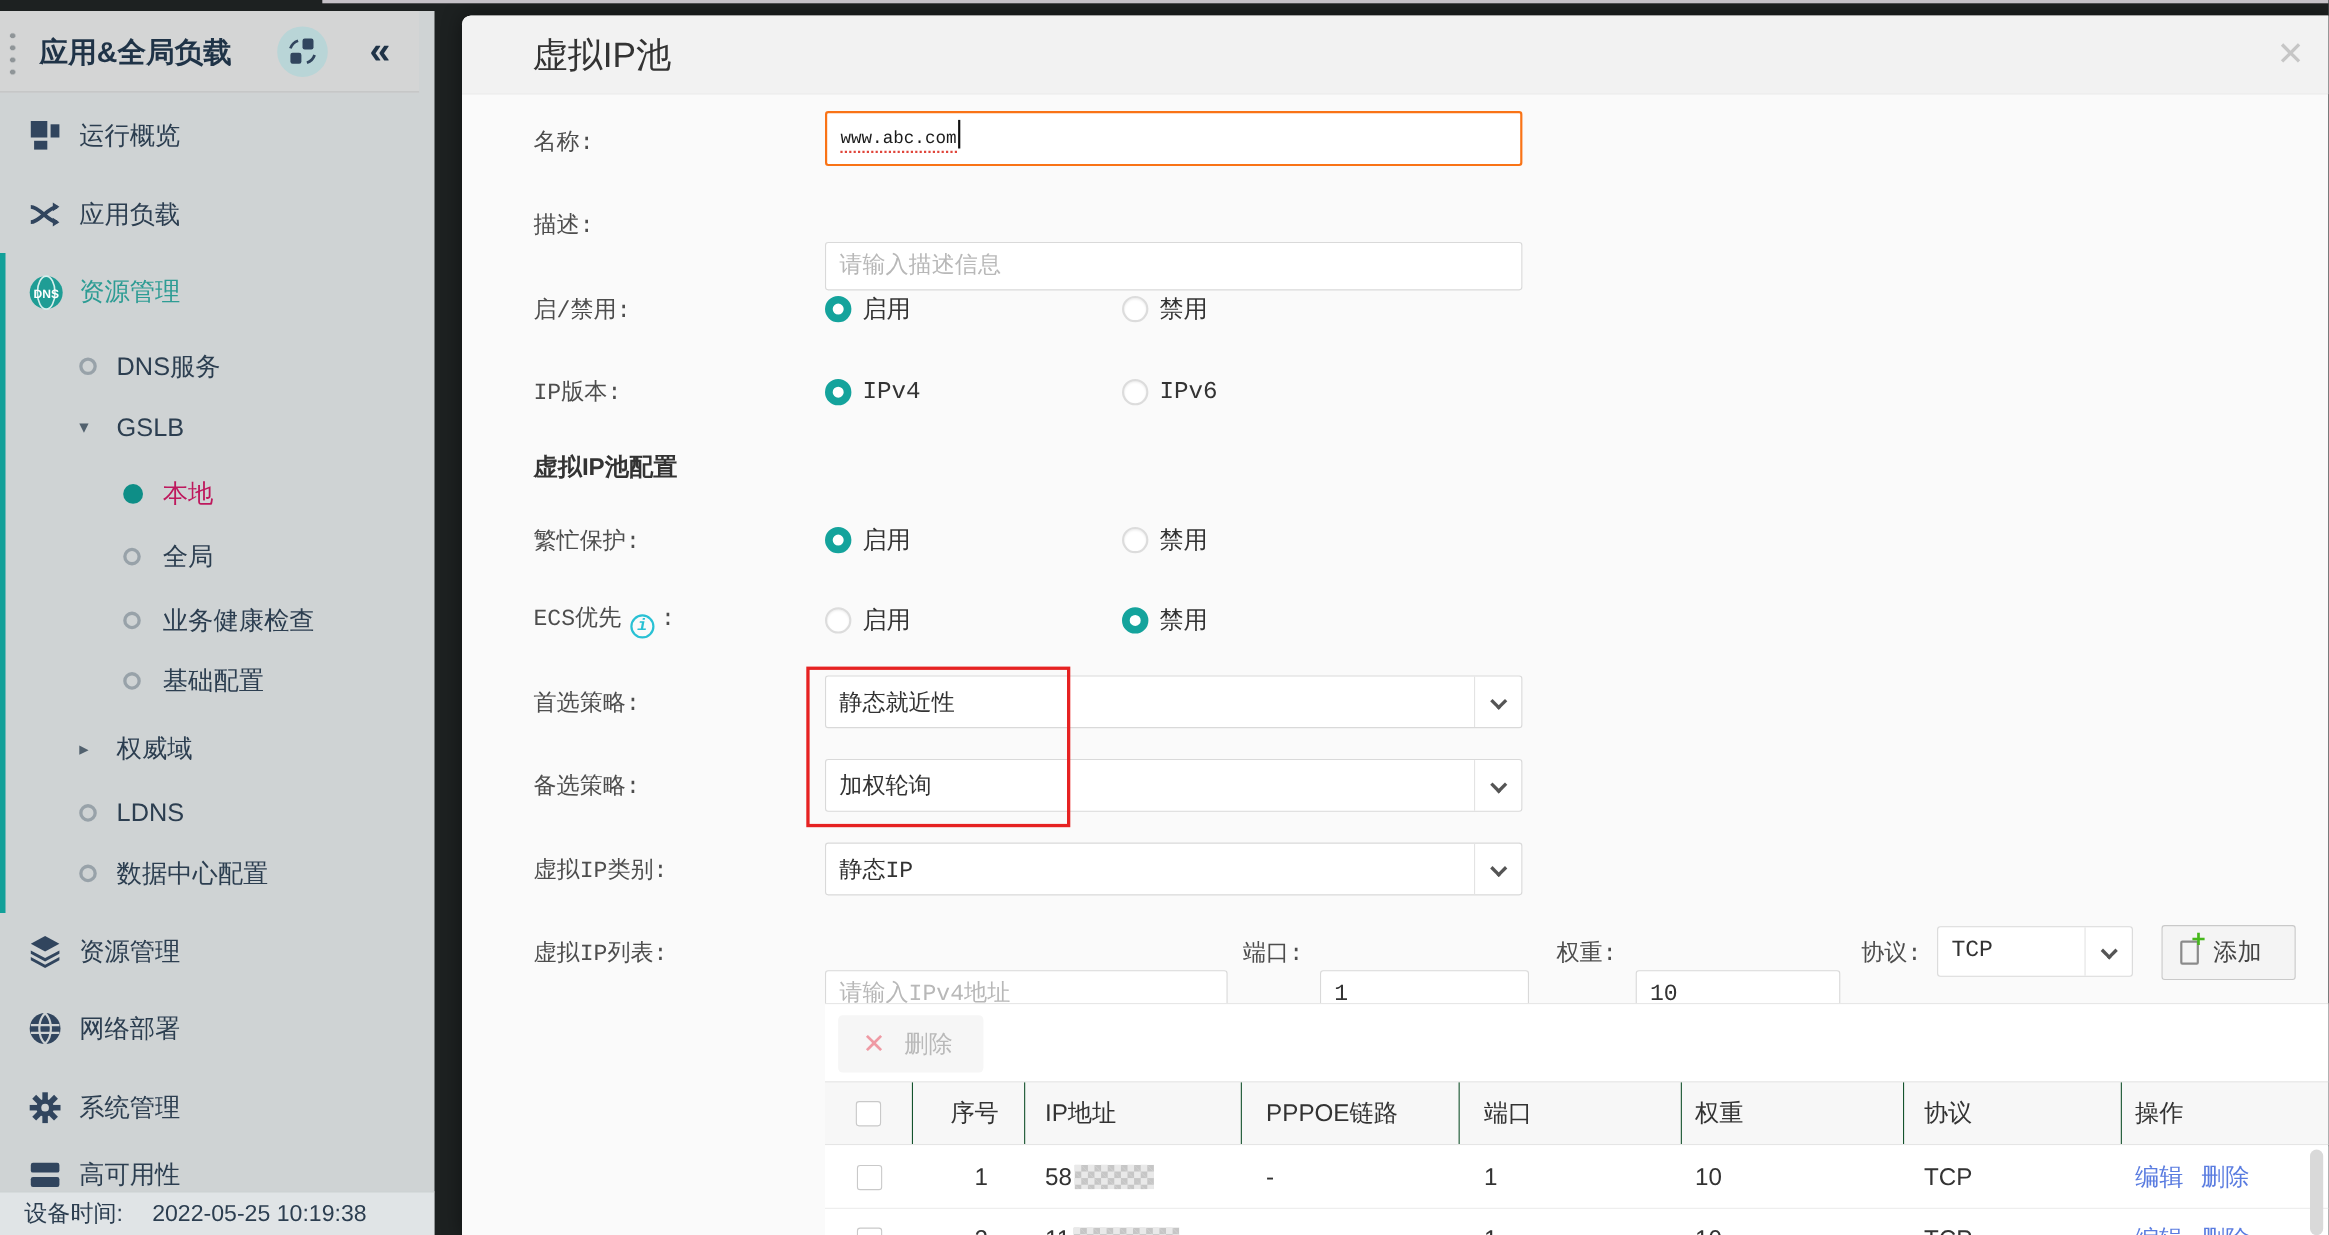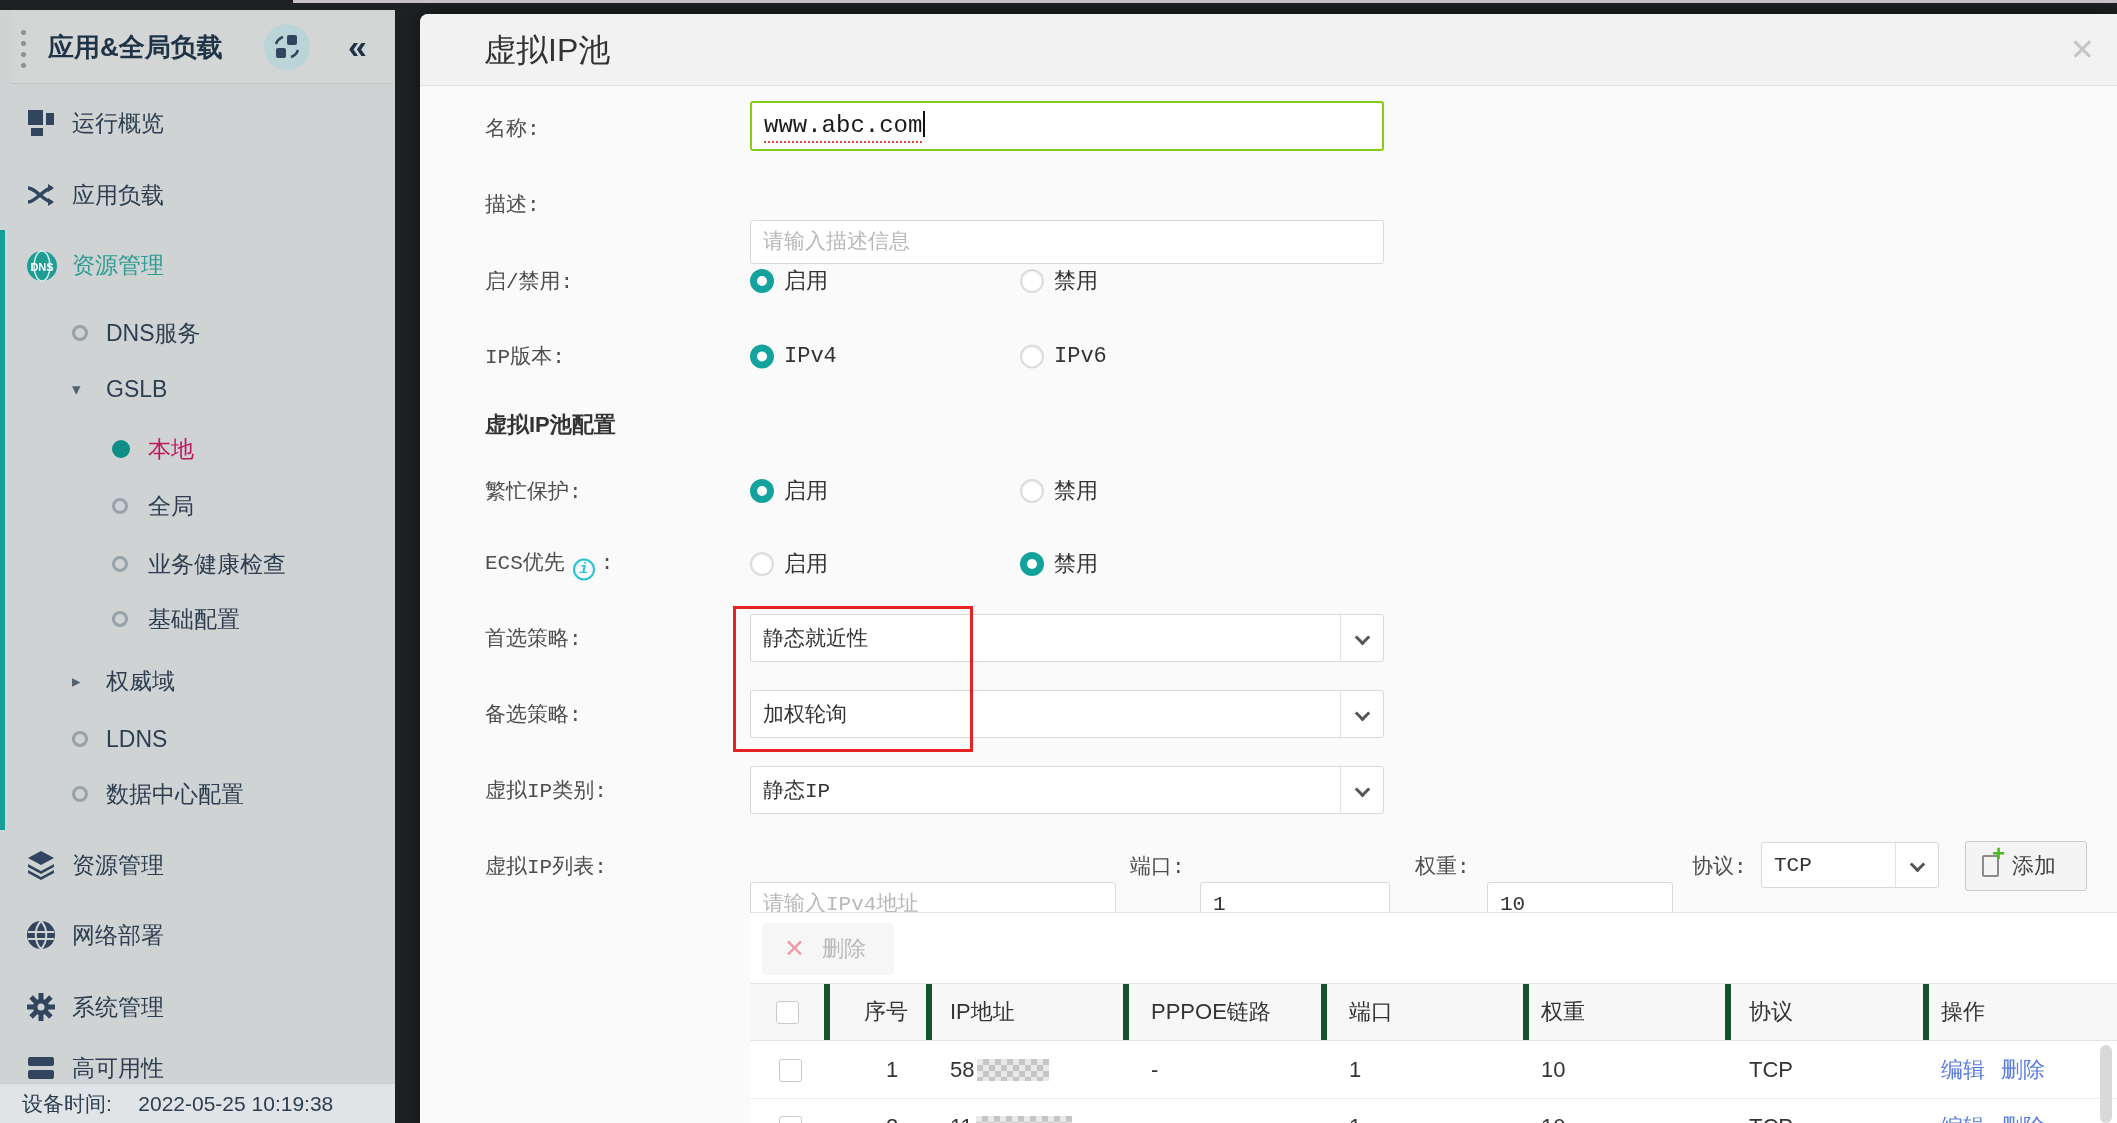--- a/index.html
+++ b/index.html
@@ -3,21 +3,21 @@
 <meta charset="utf-8">
 <style>
   * { margin:0; padding:0; box-sizing:border-box; }
   html,body { width:2117px; height:1123px; }
   body { font-family:"Liberation Sans","DejaVu Sans",sans-serif; background:#1d2121; overflow:hidden; }
   #screen { position:relative; width:2117px; height:1123px; background:#1d2121; overflow:hidden; }
   .top-strip { position:absolute; left:293px; top:0; right:0; height:3px; background:#c5c1c7; z-index:40; }
 
   
   .sidebar { position:absolute; left:0; top:10px; width:395px; height:1113px; background:#cfd3d4; overflow:hidden; }
-  .sb-header { position:absolute; left:12px; top:0; width:381px; height:74px; background:#d4d5d5; border-bottom:1px solid #c0c0c0; }
+  .sb-header { position:absolute; left:0; top:0; width:381px; height:74px; background:#d4d5d5; border-bottom:1px solid #c0c0c0; }
   .drag-dots { position:absolute; left:9px; top:17px; width:5px; height:42px;
     background:radial-gradient(circle 2.5px, #8f9598 2.4px, transparent 2.6px); background-size:5px 11px; }
   .sb-title { position:absolute; left:36px; top:0; line-height:74px; font-size:26px; font-weight:bold; color:#1f3347; }
   .sb-badge { position:absolute; left:252px; top:14px; width:46px; height:46px; border-radius:50%; background:#b9d5d7; }
   .sb-badge svg { position:absolute; left:9px; top:9px; }
   .collapse-btn { position:absolute; left:336px; top:17px; font-size:34px; font-weight:bold; color:#1f3347; cursor:pointer; }
   .teal-bar { position:absolute; left:0; top:220px; width:5px; height:600px; background:#12a099; }
   .nav-item { position:absolute; left:0; right:0; height:46px; cursor:pointer; }
   .nav-item .lbl { position:absolute; top:50%; transform:translateY(-50%); font-size:23px; color:#2c3e50; white-space:nowrap; }
   .nav0 .ico { position:absolute; left:26px; top:50%; transform:translateY(-50%); width:30px; height:30px; }
@@ -38,21 +38,21 @@
   .p-header { position:absolute; left:0; top:0; right:0; height:72px; background:#f2f2f2; border-bottom:1px solid #e2e2e2; border-radius:8px 0 0 0; }
   .p-title { position:absolute; left:30px; line-height:72px; font-size:32px; color:#333;margin-left:34px; }
   .p-close { position:absolute; right:22px; top:18px; font-size:30px; color:#c6c6c6; cursor:pointer; }
 
   .row { position:absolute; left:0; right:0; height:48px;font-family:Liberation Mono, monospace; }
   .f-label { position:absolute; left:65px; top:50%; transform:translateY(-50%); font-size:21px; color:#4d4d4d; white-space:nowrap; }
   .ctrl { position:absolute; left:330px; top:0; }
 
   .txt-input { height:44px; border:1px solid #d9d9d9; border-radius:3px; background:#fff; font-size:21px; color:#333; padding:0 12px; font-family:inherit; outline:none;margin-top:40px; }
   .txt-input::placeholder { color:#b8b8b8; }
-  .name-box { position:absolute; left:330px; top:-3px; width:634px; height:50px; border:2px solid #84cc16; border-radius:3px; background:#fff; line-height:46px; padding:0 12px; font-size:24px; color:#1a1a1a; }
+  .name-box { position:absolute; left:330px; top:-3px; width:634px; height:50px; border:2px solid #f97316; border-radius:3px; background:#fff; line-height:46px; padding:0 12px; font-size:16px; color:#1a1a1a; }
   .misspell { border-bottom:2px dotted #e0453a; padding-bottom:2px; }
   .caret { display:inline-block; width:2px; height:26px; background:#111; vertical-align:-5px; margin-left:1px; }
 
   .radio-opt { position:absolute; top:50%; transform:translateY(-50%); display:flex; align-items:center; cursor:pointer;justify-content:flex-end; }
   .radio-opt .r { width:24px; height:24px; border-radius:50%; background:#fff; margin-right:10px; }
   .radio-opt .r.on  { border:7px solid #14a39c; }
   .radio-opt .r.off { border:2px solid #dcdcdc; box-shadow:inset 0 1px 2px rgba(0,0,0,.08); }
   .radio-opt .t { font-size:22px; color:#333; }
   .opt1 { left:330px; } .opt2 { left:600px; }
 
@@ -76,21 +76,21 @@
   .red-rect { position:absolute; left:313px; top:592px; width:240px; height:146px; border:3px solid #e62222; z-index:6; pointer-events:none; }
 
   
   .vtable { position:absolute; left:330px; top:898px; right:0; bottom:0; border-top:1px solid #e2e2e2; background:#fff; }
   .t-toolbar { position:absolute; left:0; top:0; right:0; height:70px; background:#fff; }
   .del-btn { position:absolute; left:12px; top:10px; width:132px; height:52px; background:#f6f6f6; border-radius:4px; }
   .del-btn .x { position:absolute; left:22px; top:11px; font-size:25px; font-weight:bold; color:#ef9aa4; }
   .del-btn .t { position:absolute; left:60px; top:50%; transform:translateY(-50%); font-size:22px; color:#b9b9b9; }
   .t-row { display:flex; align-items:stretch; }
   .t-head { position:absolute; left:0; top:70px; right:0; height:58px; background:#f7f7f7; border-top:1px solid #e5e5e5; border-bottom:1px solid #e5e5e5; }
-  .t-head .cell { border-right:6px solid #14532d; }
+  .t-head .cell { border-right:1px solid #14532d; }
   .t-head .cell:last-child { border-right:none; }
   .cell { display:flex; align-items:center; font-size:22px; color:#333; padding-left:22px; flex:0 0 auto; overflow:hidden; white-space:nowrap; }
   .c0 { width:80px; justify-content:center; padding-left:0; }
   .c1 { width:102px; padding-left:34px; }
   .c2 { width:197px; padding-left:18px; }
   .c3 { width:198px; }
   .c4 { width:202px; }
   .c5 { width:202px; padding-left:12px; }
   .c6 { width:198px; padding-left:18px; }
   .c7 { flex:1 1 auto; padding-left:12px; }

